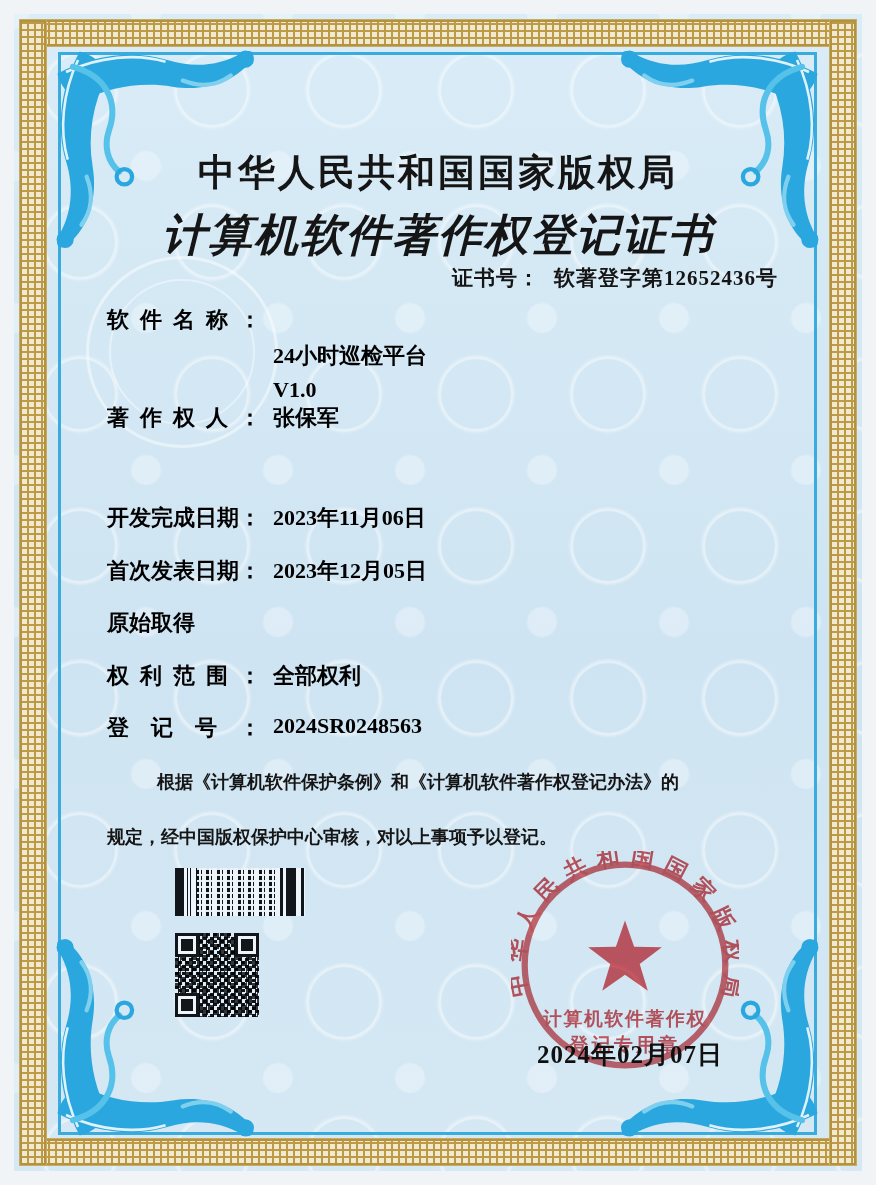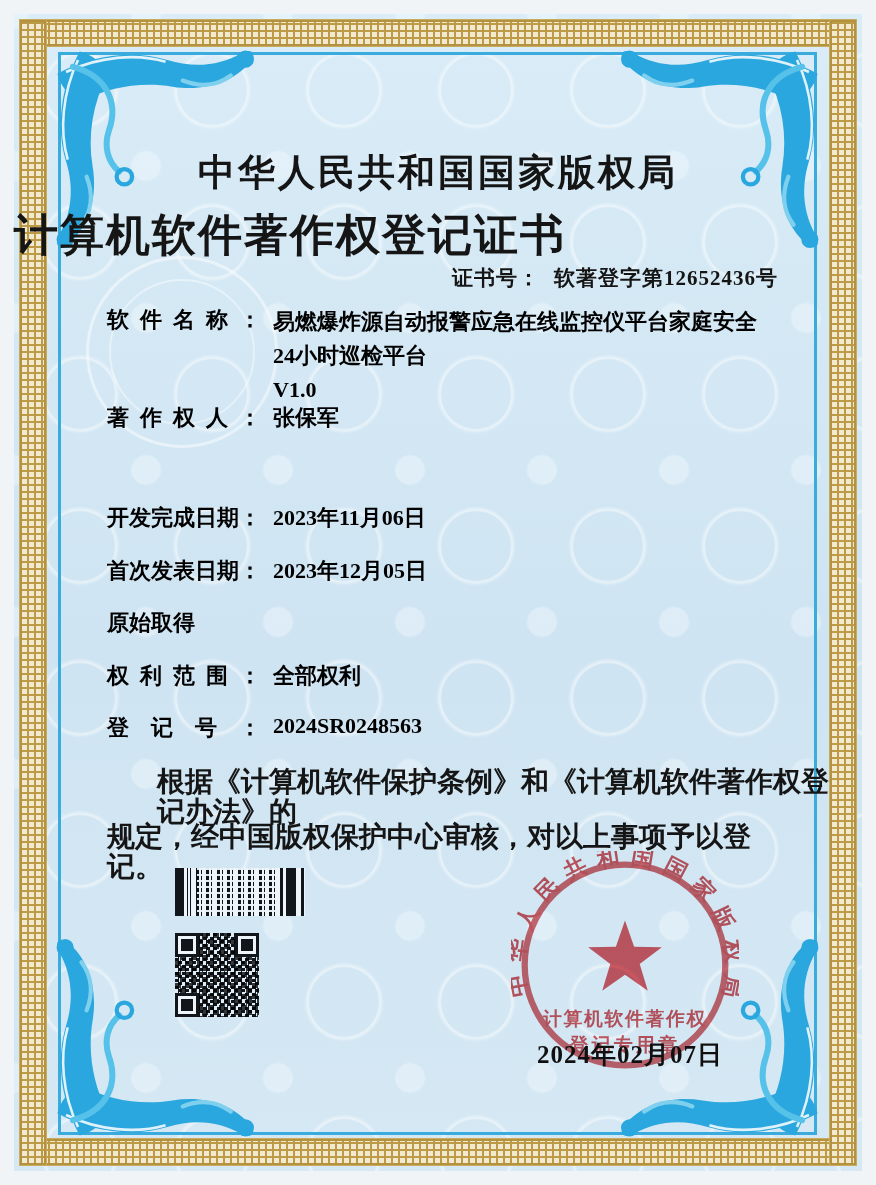--- a/index.html
+++ b/index.html
@@ -38,35 +38,35 @@
   .corner.tr{right:41px;top:34px;transform:scaleX(-1);}
   .corner.bl{left:40px;bottom:32px;transform:scaleY(-1);}
   .corner.br{right:41px;bottom:32px;transform:scale(-1,-1);}
   
   .wm-big{position:absolute;left:72px;top:242px;width:186px;height:186px;border-radius:50%;
     border:3px solid rgba(255,255,255,0.75);opacity:.65;}
   .wm-big::after{content:"";position:absolute;inset:20px;border-radius:50%;border:2px solid rgba(255,255,255,0.65);}
   
   .t{position:absolute;color:#151515;}
   .authority{left:0;right:0;top:134px;text-align:center;font-size:37px;font-weight:900;letter-spacing:3px;}
-  .title{left:0;right:0;top:192px;font-size:44px;font-weight:900;letter-spacing:2px;}
+  .title{left:0;right:0;top:192px;text-align:center;font-size:44px;font-weight:900;letter-spacing:2px;font-style:italic;}
   .certno{right:84px;top:250px;font-size:21px;font-weight:700;letter-spacing:1px;}
   .certno .lab{margin-right:14px;}
   .row{position:absolute;left:93px;display:flex;font-size:22px;font-weight:700;}
   .row-label{flex:0 0 154px;text-align:justify;text-align-last:justify;margin-right:12px;white-space:nowrap;}
   .row-value{white-space:nowrap;}
   .multi .row-value{white-space:normal;line-height:34px;width:530px;}
   .r-software{top:291px;}
   .r-owner{top:389px;}
   .r-dev{top:489px;}
   .r-pub{top:542px;justify-content:flex-end;}
   .r-acq{top:594px;}
   .r-scope{top:647px;}
   .r-reg{top:699px;}
-  .statement{position:absolute;left:93px;width:678px;font-size:28px;font-weight:700;color:#151515;line-height:30px;}
+  .statement{position:absolute;left:93px;width:678px;font-size:18px;font-weight:700;color:#151515;line-height:30px;}
   .st1{top:753px;padding-left:50px;}
   .st2{top:808px;}
   .issue-date{position:absolute;left:523px;top:1024px;font-size:25px;font-weight:900;letter-spacing:1px;color:#101010;z-index:6;}
   
   .barcode{position:absolute;left:161px;top:854px;width:130px;height:48px;
     background-color:#edf5fa;
     background-image:repeating-linear-gradient(90deg,#121519 0 3px,#edf5fa 3px 5px,#121519 5px 6px,#edf5fa 6px 10px,#121519 10px 13px,#edf5fa 13px 15px,#121519 15px 16px,#edf5fa 16px 21px);}
   .barcode .noise{position:absolute;left:22px;right:28px;top:0;bottom:0;
     background:repeating-linear-gradient(0deg,rgba(0,0,0,0) 0 4px,rgba(237,245,250,.95) 4px 6px);}
   .barcode .guard-l{position:absolute;left:0;top:0;bottom:0;width:9px;background:#121519;border-right:3px solid #edf5fa;}
@@ -129,21 +129,21 @@
 
   <div class="t authority">中华人民共和国国家版权局</div>
   <div class="t title">计算机软件著作权登记证书</div>
   <div class="t certno">
     <span class="lab">证书号：</span><span>软著登字第12652436号</span>
   </div>
 
   <div class="row multi r-software">
     <span class="row-label">软件名称：</span>
     <span class="row-value">
-      <span>易燃爆炸源自动报警应急在线监控仪平台家庭安全</span><br>
+      <br>
       <span>24小时巡检平台</span><br>
       <span>V1.0</span>
     </span>
   </div>
 
   <div class="row r-owner">
     <span class="row-label">著作权人：</span>
     <span class="row-value">张保军</span>
   </div>
 

